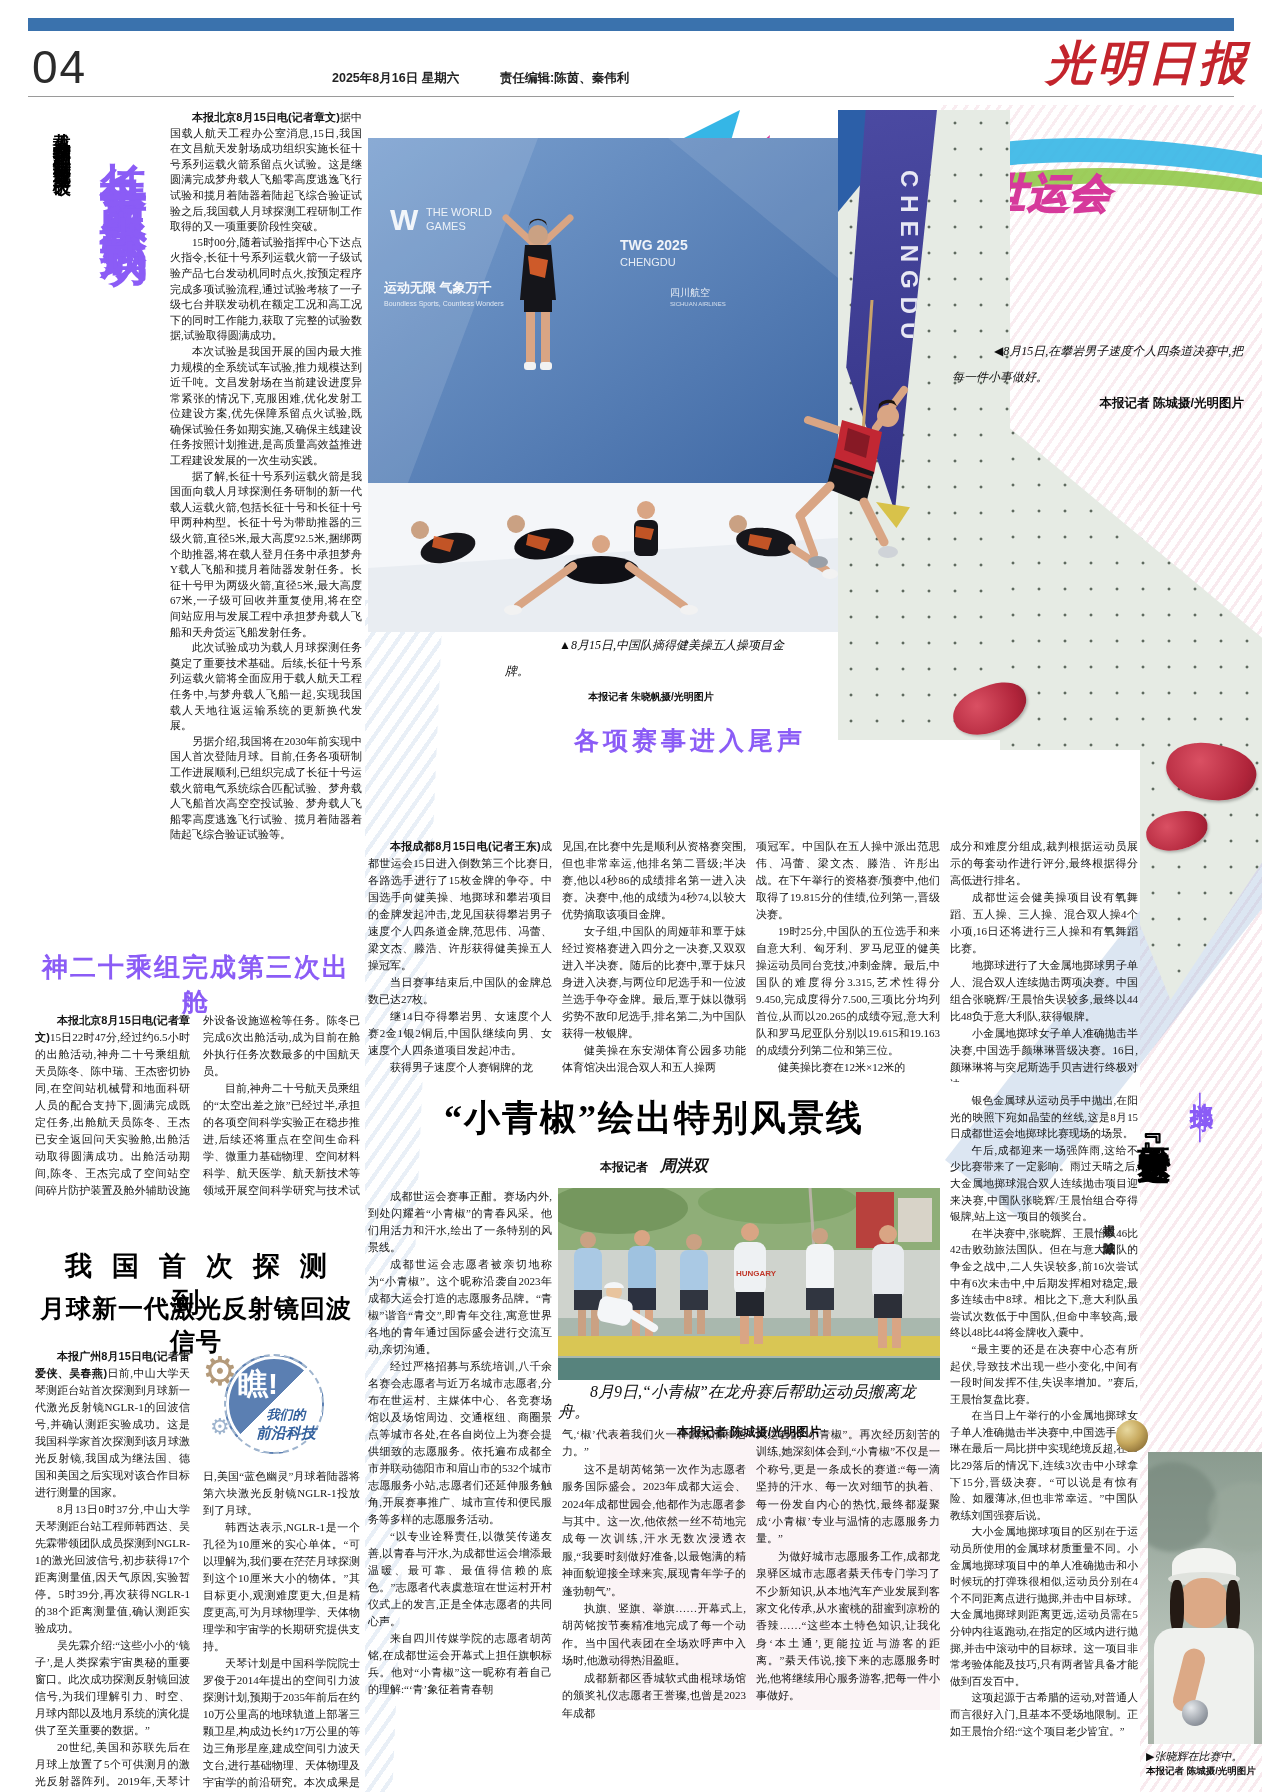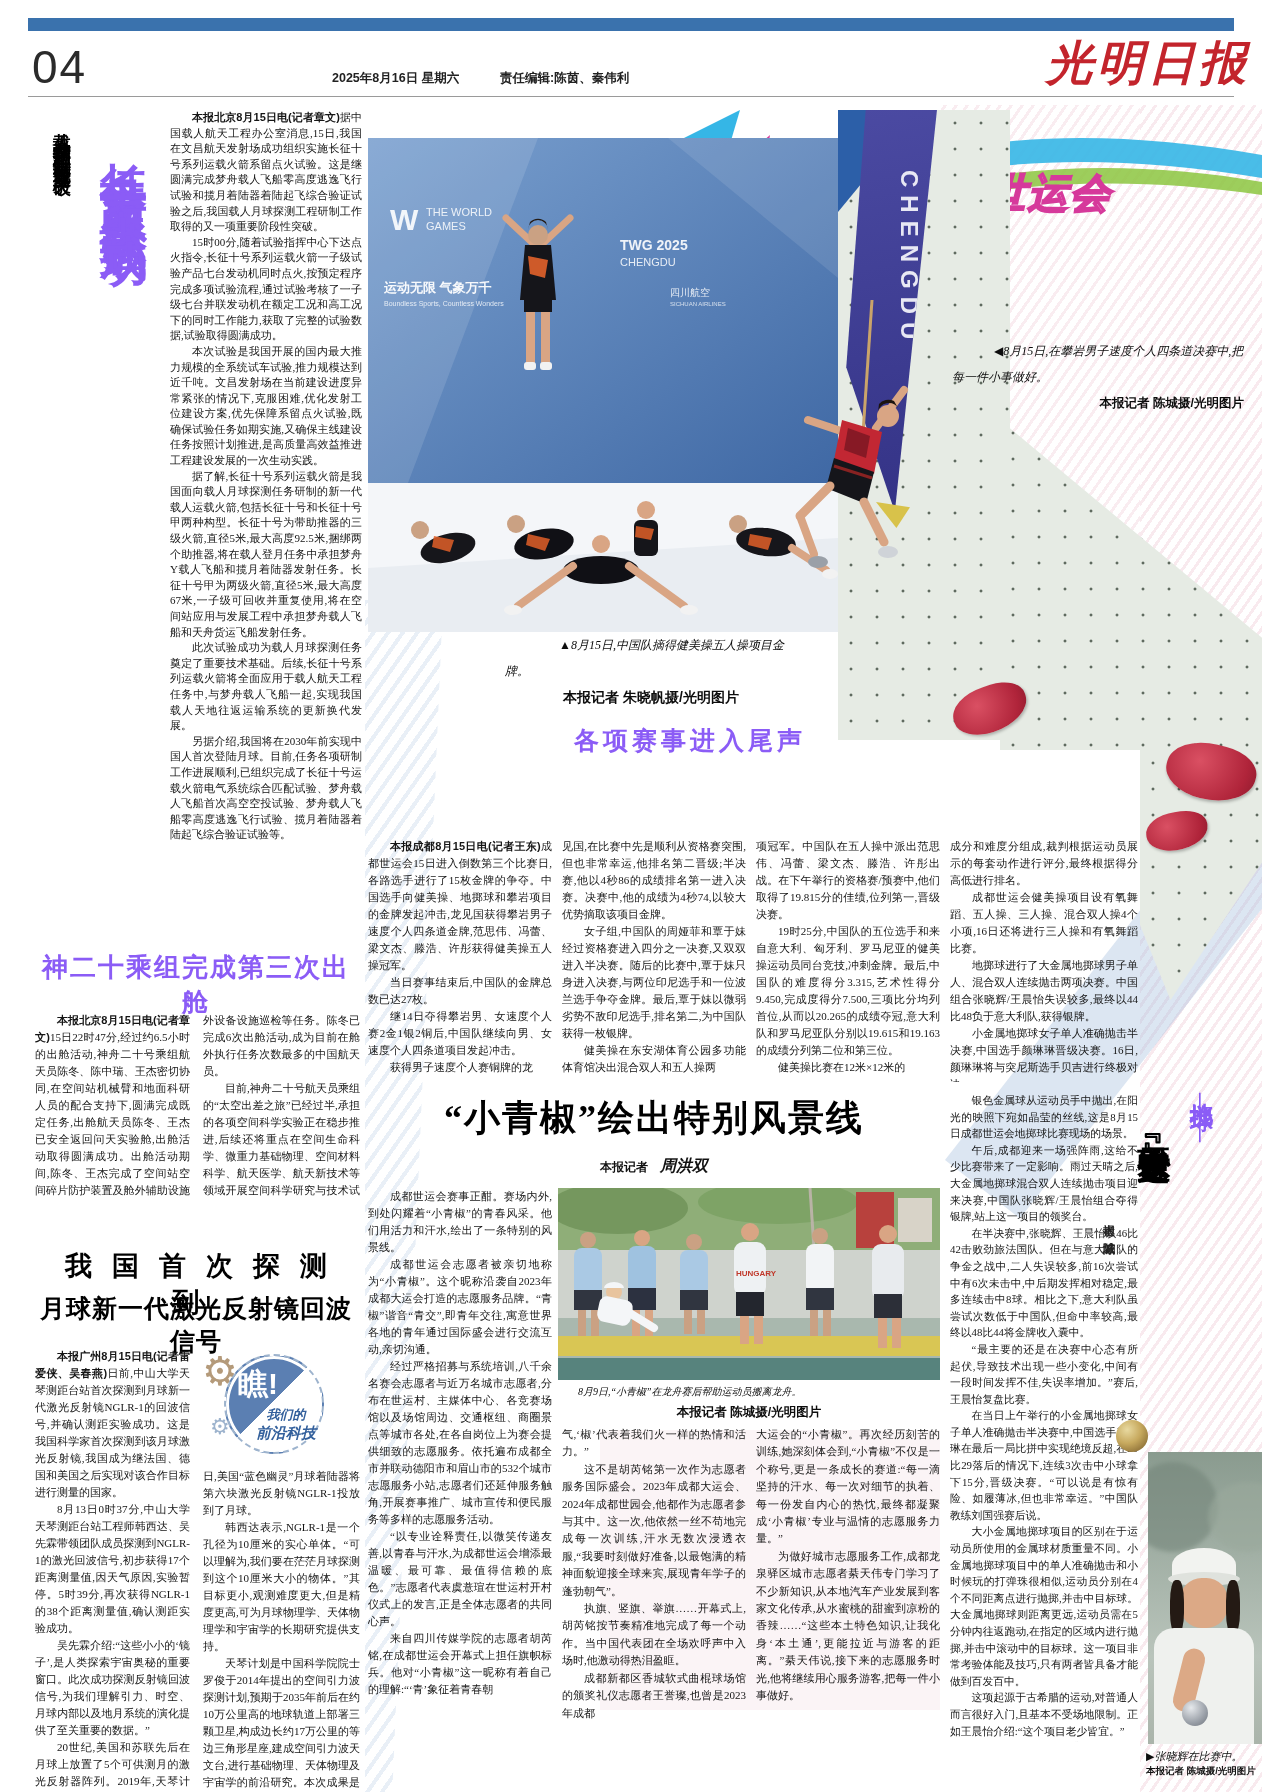--- a/index.html
+++ b/index.html
@@ -176,21 +176,21 @@
         <path d="M205,428 L150,468" stroke="#d9a584" stroke-width="8" stroke-linecap="round"></path>
         <path d="M261,428 L316,468" stroke="#d9a584" stroke-width="8" stroke-linecap="round"></path>
         <ellipse cx="145" cy="472" rx="9" ry="5" fill="#f2f2f2"></ellipse>
         <ellipse cx="321" cy="472" rx="9" ry="5" fill="#f2f2f2"></ellipse>
       </g>
     </svg>
   </div>
 
   <div class="abs caption" style="left:505px;top:632px;width:292px;">
     <div style="text-indent:4.5em;">▲8月15日,中国队摘得健美操五人操项目金牌。</div>
-    <div class="credit center" style="font-size:14px;">本报记者  朱晓帆摄/光明图片</div>
+    <div class="credit center" style="font-size:10px;">本报记者  朱晓帆摄/光明图片</div>
   </div>
 
   <div class="abs dots" style="left:838px;top:110px;width:172px;height:630px;">
     <div class="abs" style="left:0;top:0;width:84px;height:102px;background:#2c5fa8;clip-path:polygon(0 0,100% 0,0 100%);"></div>
     <div class="abs" style="left:5px;top:0;width:162px;height:402px;background:linear-gradient(170deg,#4b4aa2,#333285);
                 clip-path:polygon(14% 0,58% 0,32% 100%,2% 64%);">
       <div class="abs v sans" style="left:52px;top:60px;height:260px;font-size:24px;font-weight:bold;color:#e8e8f4;letter-spacing:8px;text-orientation:sideways;">CHENGDU</div>
     </div>
     <div class="abs" style="left:38px;top:392px;width:34px;height:26px;background:#d8c24a;clip-path:polygon(0 0,100% 20%,60% 100%);"></div>
   </div>
@@ -320,21 +320,21 @@
       <g>
         <circle cx="56" cy="104" r="8" fill="#e8c49e"></circle>
         <path d="M46,100 a10,6 0 0 1 20,0 Z" fill="#f4f6f8"></path>
         <rect x="40" y="110" width="34" height="26" rx="8" fill="#f4f6f8" transform="rotate(12 57 123)"></rect>
         <path d="M70,124 L96,140" stroke="#f4f6f8" stroke-width="8" stroke-linecap="round"></path>
       </g>
       <text x="178" y="88" font-size="8" font-weight="bold" fill="#c0392b" font-family="Liberation Sans,sans-serif">HUNGARY</text>
     </svg>
   </div>
   <div class="abs caption" style="left:558px;top:1382px;width:382px;line-height:20px;">
-    <div style="text-indent:2em;font-size:10px;">8月9日,“小青椒”在龙舟赛后帮助运动员搬离龙舟。</div>
+    <div style="text-indent:2em;font-size:16px;">8月9日,“小青椒”在龙舟赛后帮助运动员搬离龙舟。</div>
     <div class="credit center" style="font-size:12.5px;">本报记者  陈城摄/光明图片</div>
   </div>
   <div class="col" style="left:562px;top:1426px;width:184px;height:366px;line-height:17.4px;">
     <div>
         <p class="para cont">气,‘椒’代表着我们火一样的热情和活力。”</p>
         <p class="para">这不是胡芮铭第一次作为志愿者服务国际盛会。2023年成都大运会、2024年成都世园会,他都作为志愿者参与其中。这一次,他依然一丝不苟地完成每一次训练,汗水无数次浸透衣服,“我要时刻做好准备,以最饱满的精神面貌迎接全球来宾,展现青年学子的蓬勃朝气”。</p>
         <p class="para">执旗、竖旗、举旗……开幕式上,胡芮铭按节奏精准地完成了每一个动作。当中国代表团在全场欢呼声中入场时,他激动得热泪盈眶。</p>
         <p class="para">成都新都区香城软式曲棍球场馆的颁奖礼仪志愿者王誉璨,也曾是2023年成都</p>
       </div>
   </div>

